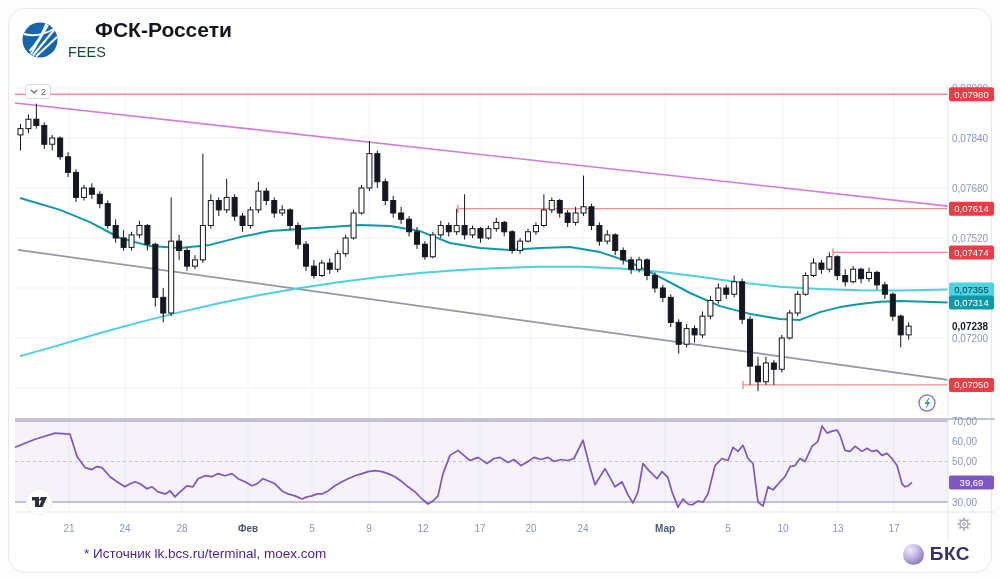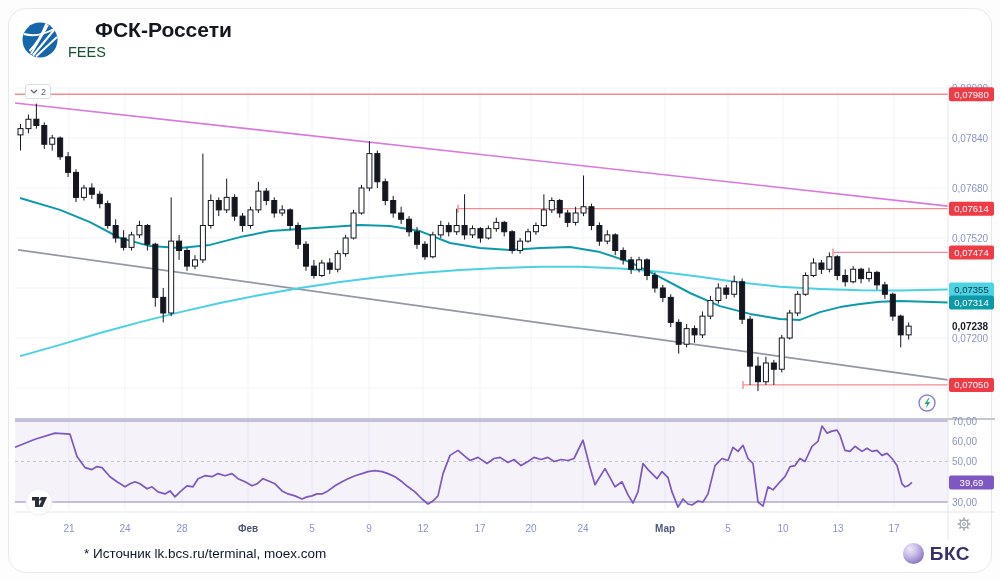--- a/index.html
+++ b/index.html
@@ -8,22 +8,22 @@
   .card{position:absolute;left:8px;top:8px;width:982px;height:563px;background:#ffffff;
         border:1px solid #e7e8ee;border-radius:18px;}
   .hdr-title{position:absolute;left:67px;top:18px;font-size:21px;font-weight:700;color:#14171f;margin-left:28px;}
   .hdr-sub{position:absolute;left:68px;top:44px;font-size:14.5px;color:#14532d;}
   .hdr-right{position:absolute;right:32px;top:24px;font-size:18px;font-weight:700;color:#14171f;}
   .logo{position:absolute;left:21px;top:20px;}
   .legend-btn{position:absolute;left:25px;top:84px;height:13px;padding:0 4px;background:#fff;
       border:1px solid #d9dce3;border-radius:3px;display:flex;align-items:center;gap:3px;
       font-size:9px;color:#5a6170;z-index:3;}
   .chart-svg{position:absolute;left:0;top:0;}
-  .footer-src{position:absolute;left:84px;top:546px;font-size:13.5px;color:#0f172a;text-align:right;}
-  .brand{position:absolute;right:30px;top:543px;display:flex;align-items:flex-start;gap:6px;}
+  .footer-src{position:absolute;left:84px;top:546px;font-size:13.5px;color:#4c1d95;text-align:right;}
+  .brand{position:absolute;right:30px;top:543px;display:flex;align-items:flex-end;gap:6px;}
   .brand-ball{width:21px;height:21px;border-radius:50%;
       background:radial-gradient(circle at 34% 28%, #efeafa 0%, #c9bde8 35%, #8d7cc0 75%, #6f5fa8 100%);}
   .brand-b{font-size:19px;font-weight:700;color:#38306b;letter-spacing:.5px;}
   .brand-e{font-size:19px;font-weight:400;color:#8b80c2;letter-spacing:1px;}
   svg text{font-family:"Liberation Sans",sans-serif;}
 </style>
 </head>
 <body>
 
 <div class="stage">

